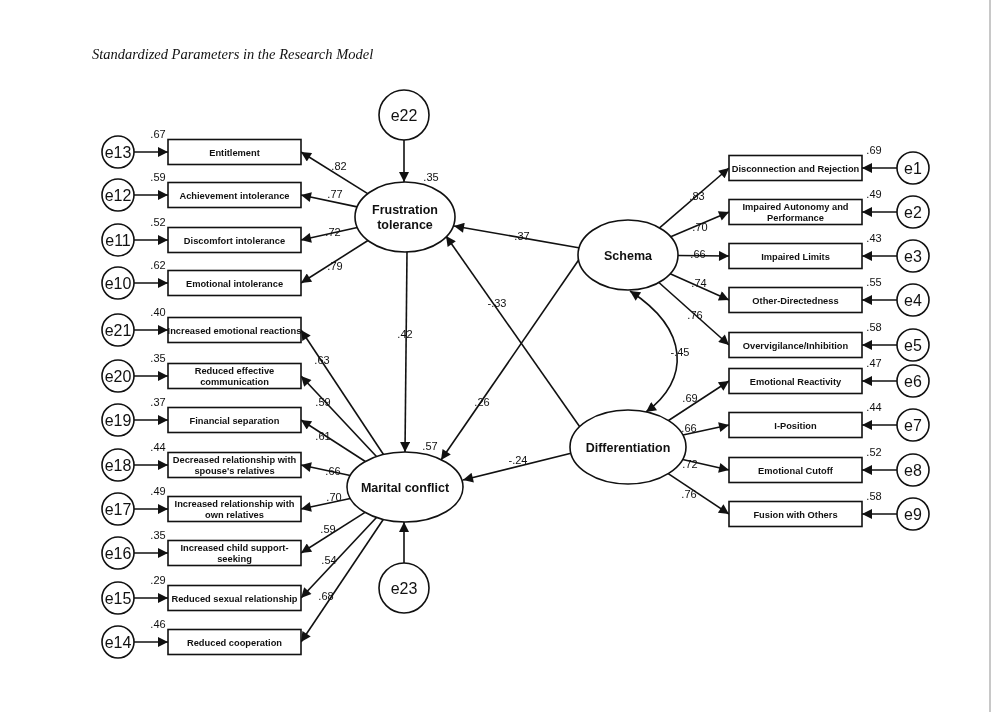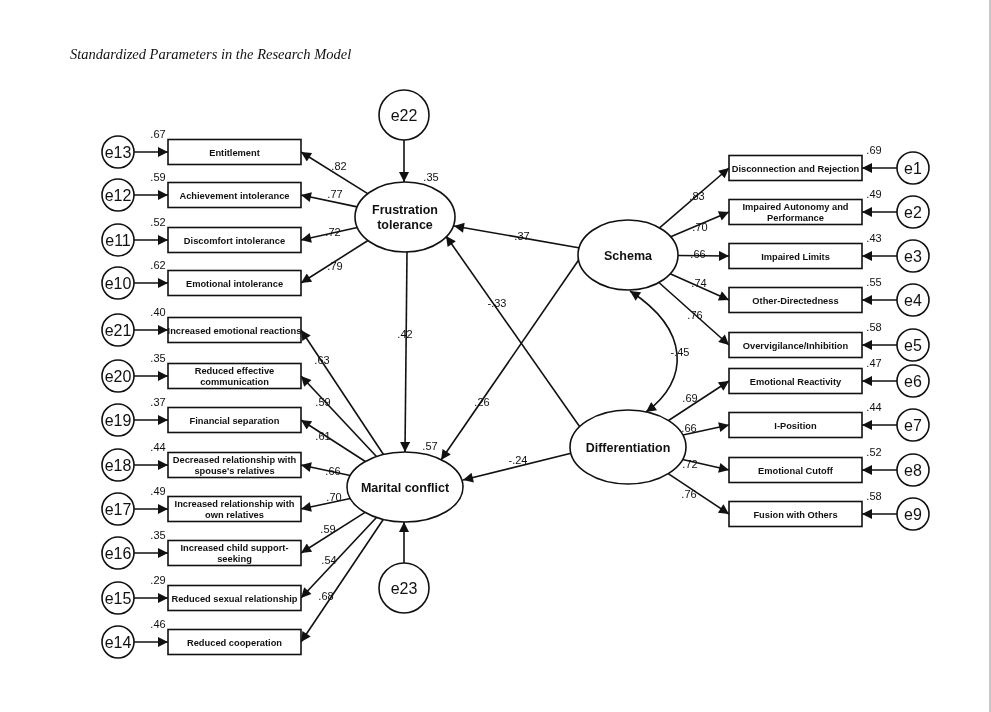--- a/index.html
+++ b/index.html
@@ -1,18 +1,18 @@
 <!DOCTYPE html>
 <html><head>
 <meta charset="utf-8">
 <style>
   html, body { margin: 0; padding: 0; background: #ffffff; }
   body { width: 991px; height: 712px; position: relative; overflow: hidden; }
   .edge { position: absolute; right: 0; top: 0; width: 2px; height: 712px; background: #c8c8c8; }
-  .caption { position: absolute; left: 70px; top: 46px; font-family: "Liberation Serif", "DejaVu Serif", serif; font-style: italic; font-size: 14.5px; color: #111; text-align: right; }
+  .caption { position: absolute; left: 92px; top: 46px; font-family: "Liberation Serif", "DejaVu Serif", serif; font-style: italic; font-size: 14.5px; color: #111; text-align: right; }
   svg { position: absolute; left: 0; top: 0; }
   svg text { font-family: "Liberation Sans", "DejaVu Sans", sans-serif; fill: #111; }
   .box rect { fill: #fff; stroke: #111; stroke-width: 1.6; }
   .box text { font-size: 9.3px; font-weight: bold; }
   .err circle { fill: #fff; stroke: #111; stroke-width: 1.6; }
   .err text { font-size: 16px; }
   .lat ellipse { fill: #fff; stroke: #111; stroke-width: 1.6; }
   .lat text { font-size: 12.5px; font-weight: bold; }
   .edge-line { stroke: #111; stroke-width: 1.6; fill: none; }
   .coef { font-size: 11px; }

